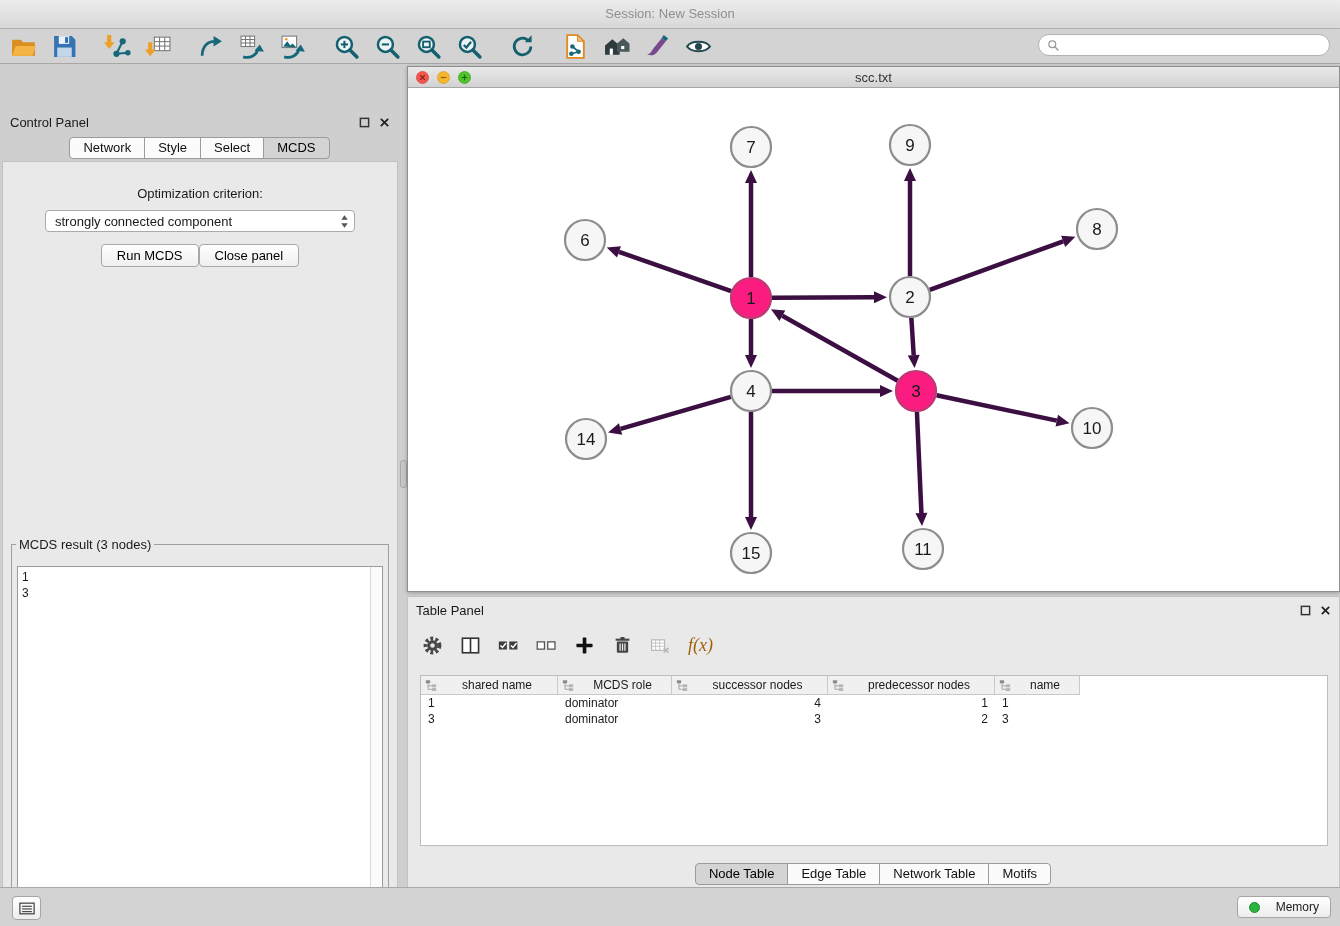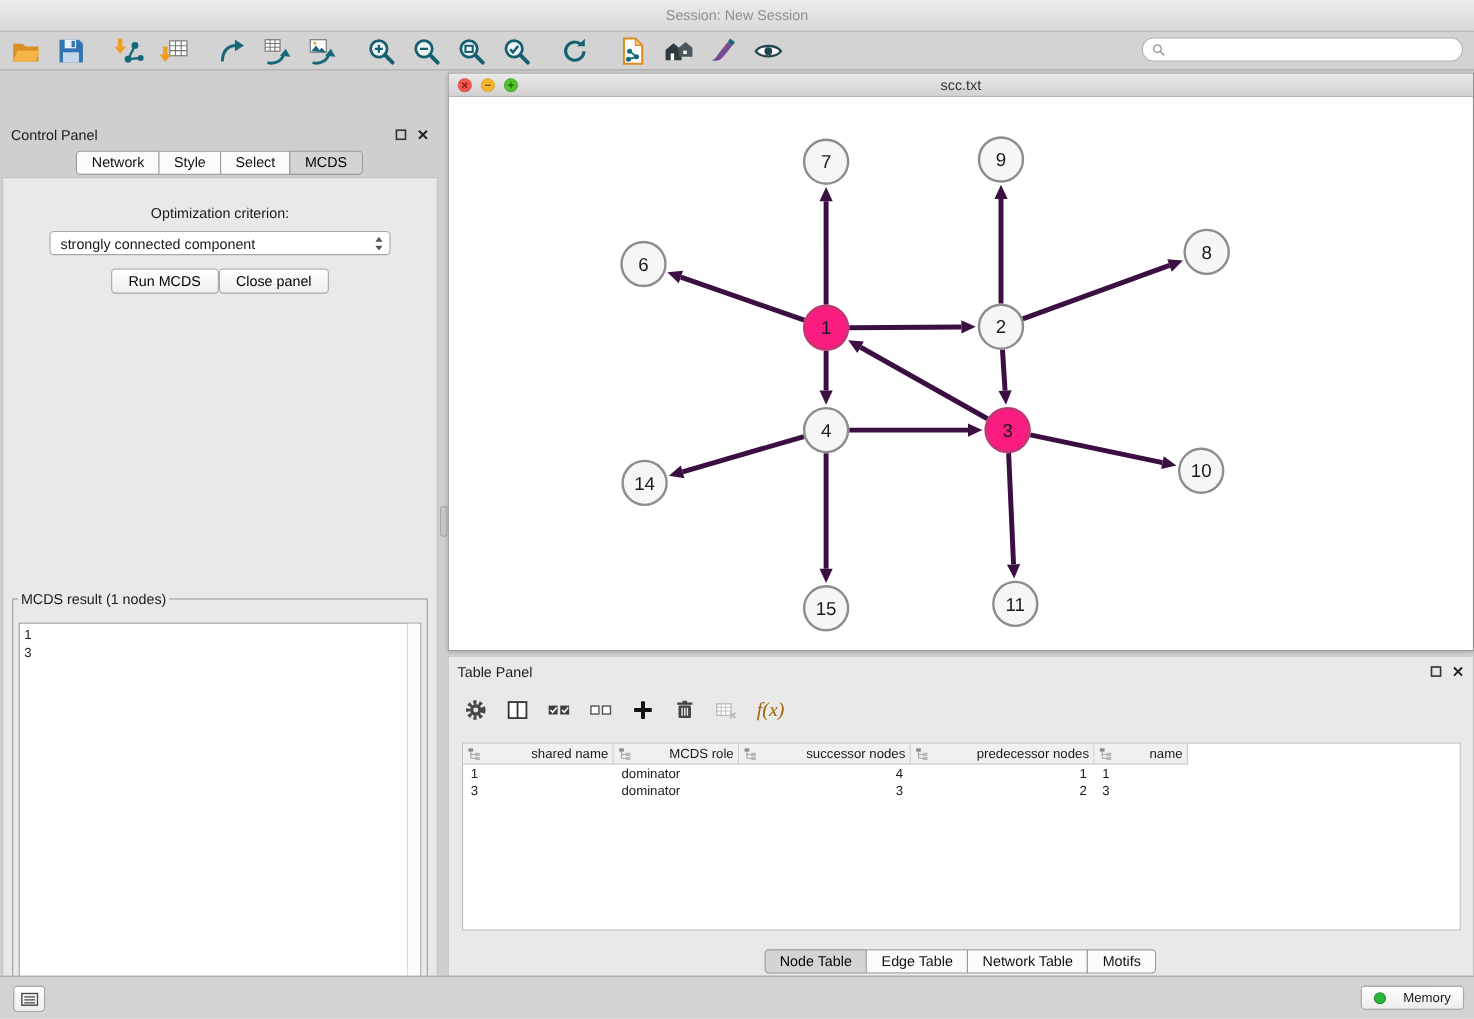--- a/index.html
+++ b/index.html
@@ -49,21 +49,21 @@
   .net-canvas{position:absolute;top:20px;left:0;}
   
   .table-panel{position:absolute;left:407px;top:596px;width:933px;height:292px;background:#e9e9e9;border:1px solid #c2c2c2;box-sizing:border-box;}
   .tp-toolbar{margin:4px 0 0 14px;height:36px;display:flex;align-items:center;gap:17px;}
   .tp-icon svg{width:21px;height:21px;display:block;}
   .fx{font-family:"Liberation Serif",serif;font-style:italic;font-size:18px;color:#a16207;}
   .tp-table{position:absolute;left:12px;right:11px;top:78px;height:169px;background:#fff;border:1px solid #bdbdbd;overflow:hidden;}
   .thead{display:flex;height:19px;}
   .th{display:flex;align-items:center;background:#f0f0f0;border-right:1px solid #c9c9c9;border-bottom:1px solid #c9c9c9;font-size:12px;padding:0 4px;gap:4px;box-sizing:border-box;}
   .th-icon svg{width:12px;height:12px;}
-  .th-label{flex:1;text-align:right;}
+  .th-label{flex:1;text-align:center;}
   .trow{display:flex;height:16px;font-size:12px;align-items:center;}
   .cell{padding:0 7px;box-sizing:border-box;white-space:nowrap;overflow:hidden;}
   .tp-tabs{position:absolute;bottom:2px;left:0;right:0;display:flex;justify-content:center;height:22px;}
   
   .statusbar{position:absolute;left:0;right:0;bottom:0;height:38px;background:#d3d3d3;border-top:1px solid #a9a9a9;}
   .cmd-btn{position:absolute;left:12px;top:8px;width:27px;height:22px;border:1px solid #a5a5a5;border-radius:4px;background:linear-gradient(#fff,#ededed);display:flex;align-items:center;justify-content:center;}
   .cmd-btn svg{width:16px;height:13px;}
   .memory-btn{position:absolute;right:9px;top:8px;height:22px;border:1px solid #a5a5a5;border-radius:4px;background:linear-gradient(#fff,#ededed);display:flex;align-items:center;gap:16px;padding:0 11px;font-size:12px;box-sizing:border-box;}
   .green-dot{width:9px;height:9px;border-radius:50%;background:#28b43d;border:1px solid #1f8f2f;}
 </style>
@@ -259,21 +259,21 @@
               <path d="M5 1l3.6 5H1.4z" fill="#555"></path>
               <path d="M5 15l3.6-5H1.4z" fill="#555"></path>
             </svg>
           </span>
       </div>
       <div class="cp-buttons">
         <button class="btn">Run MCDS</button>
         <button class="btn">Close panel</button>
       </div>
       <fieldset class="result-fieldset">
-        <legend>MCDS result (1 nodes)</legend>
+        <legend>MCDS result (3 nodes)</legend>
         <div class="result-list">
           <div class="scroll-strip"></div>
         <div>1</div>
             <div>3</div>
           </div>
       </fieldset>
     </div>
   </div>
 
   <div class="vsplit">

